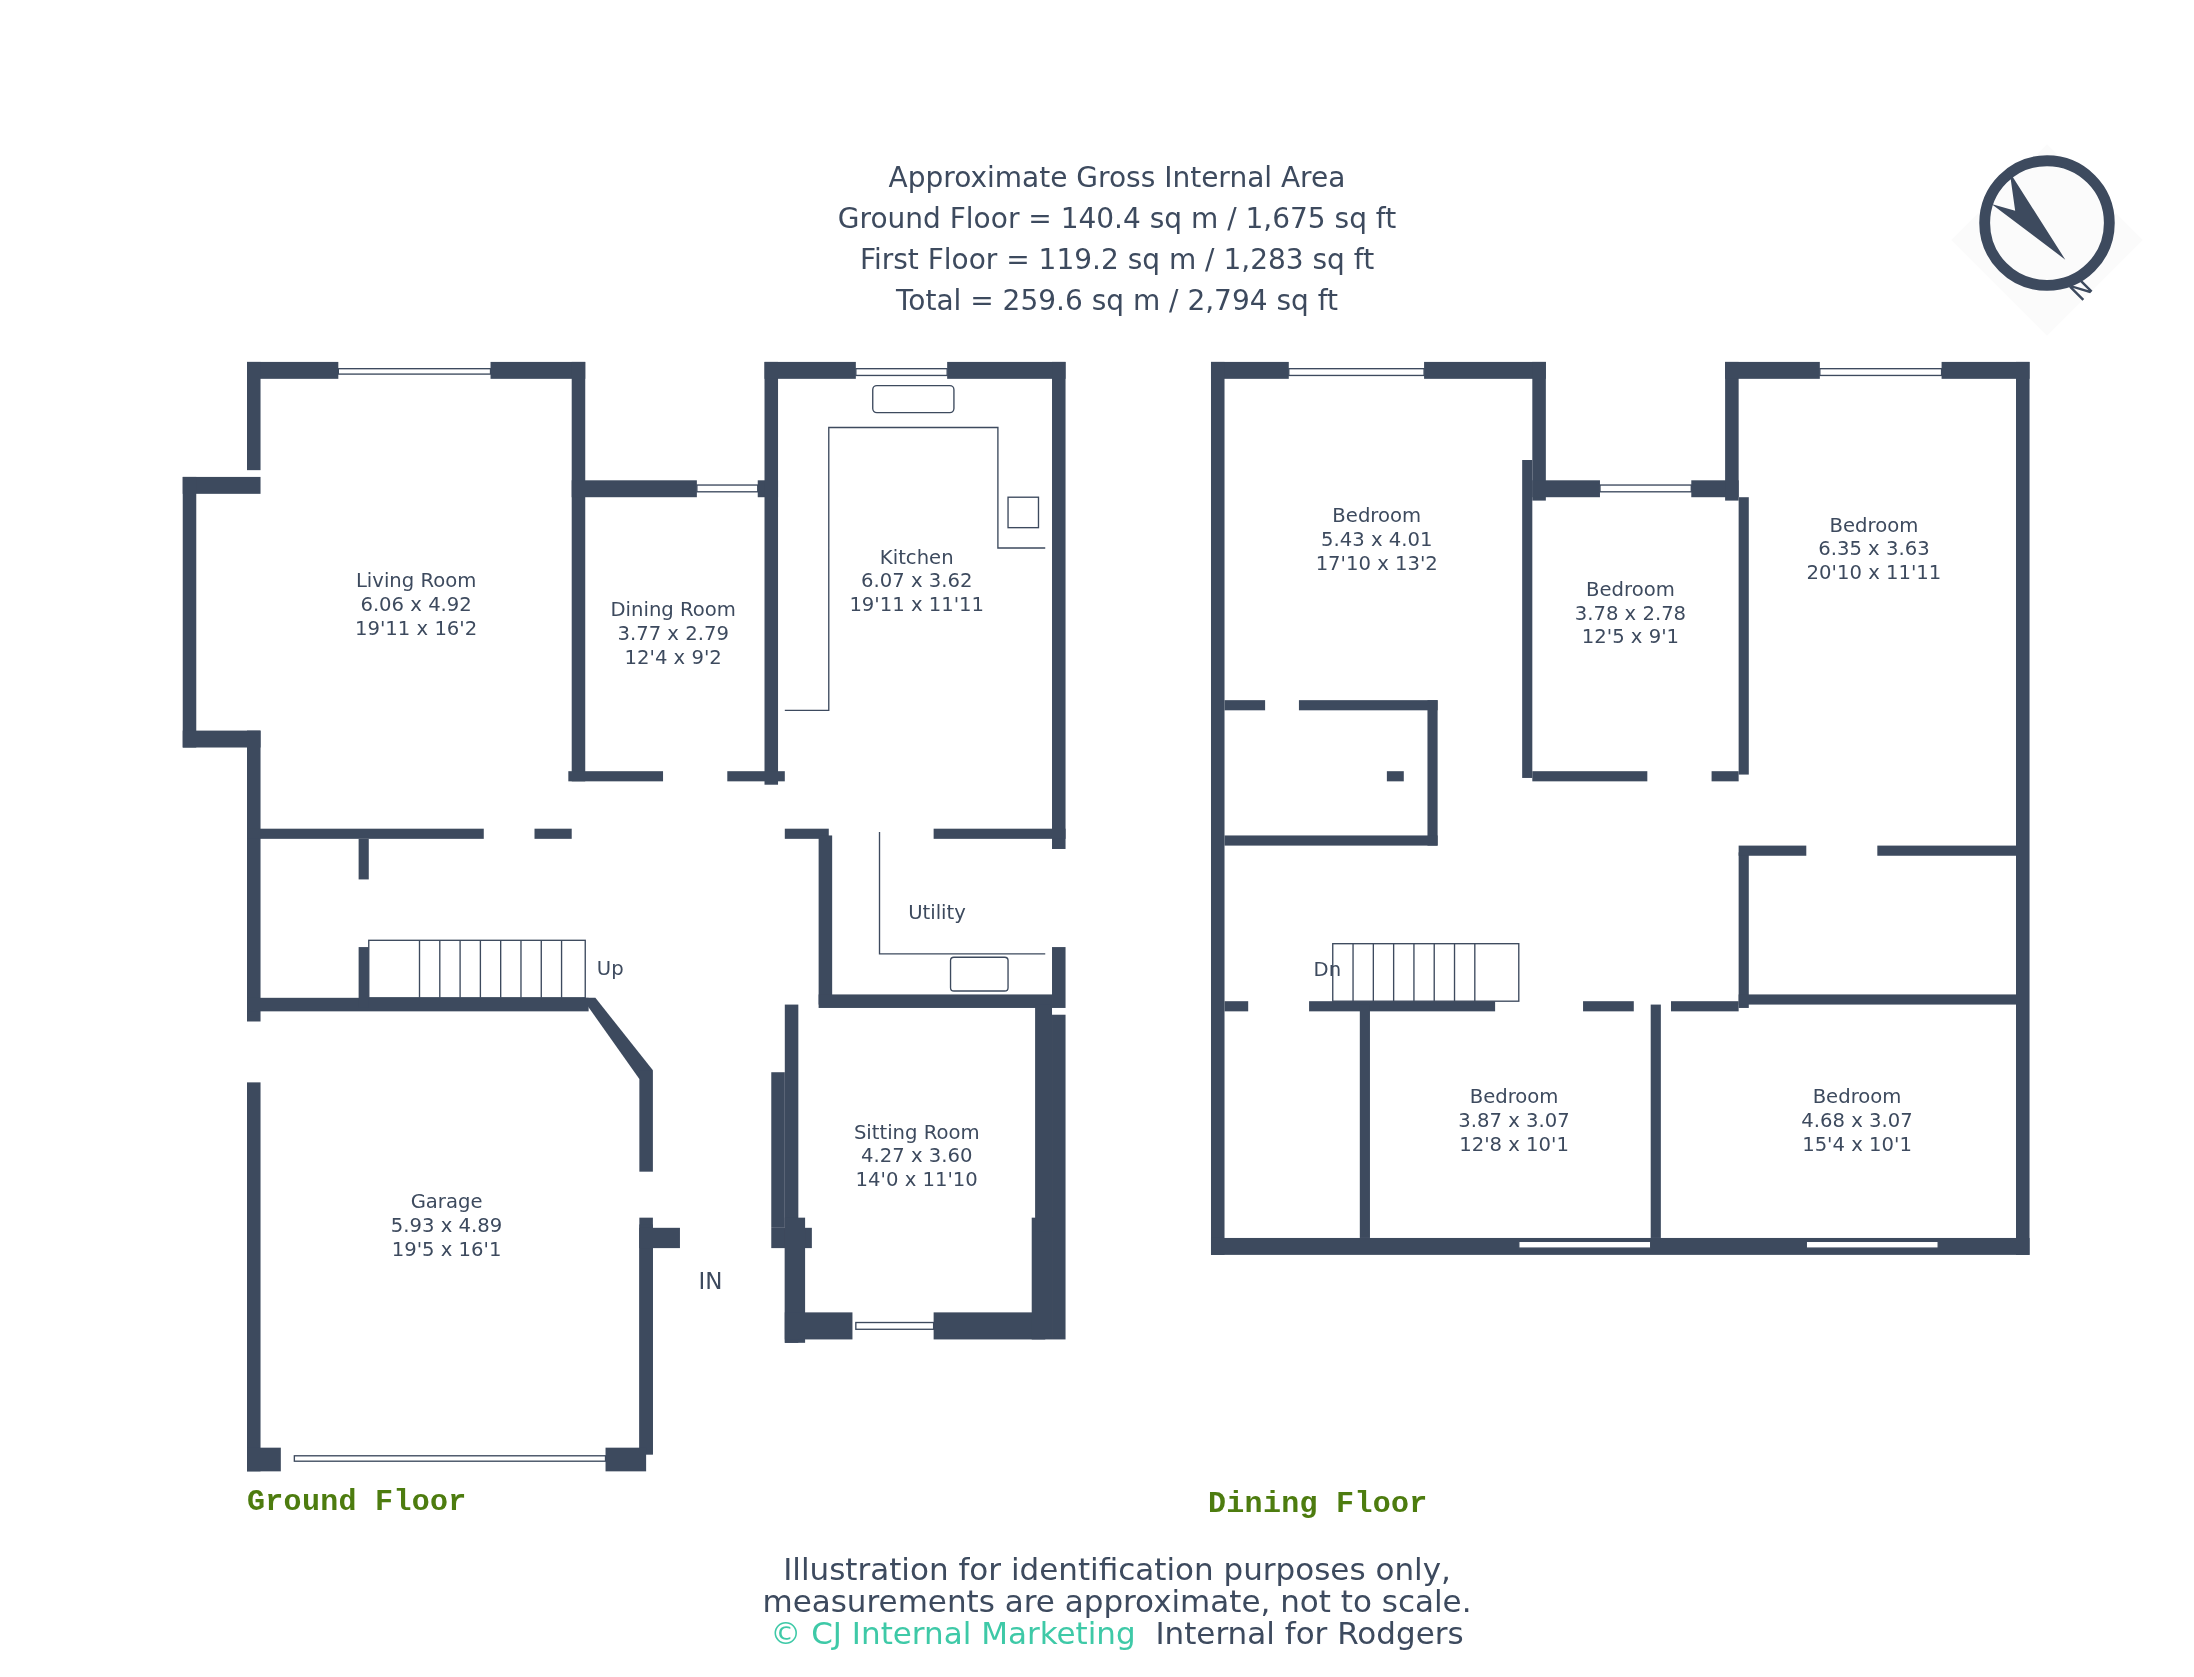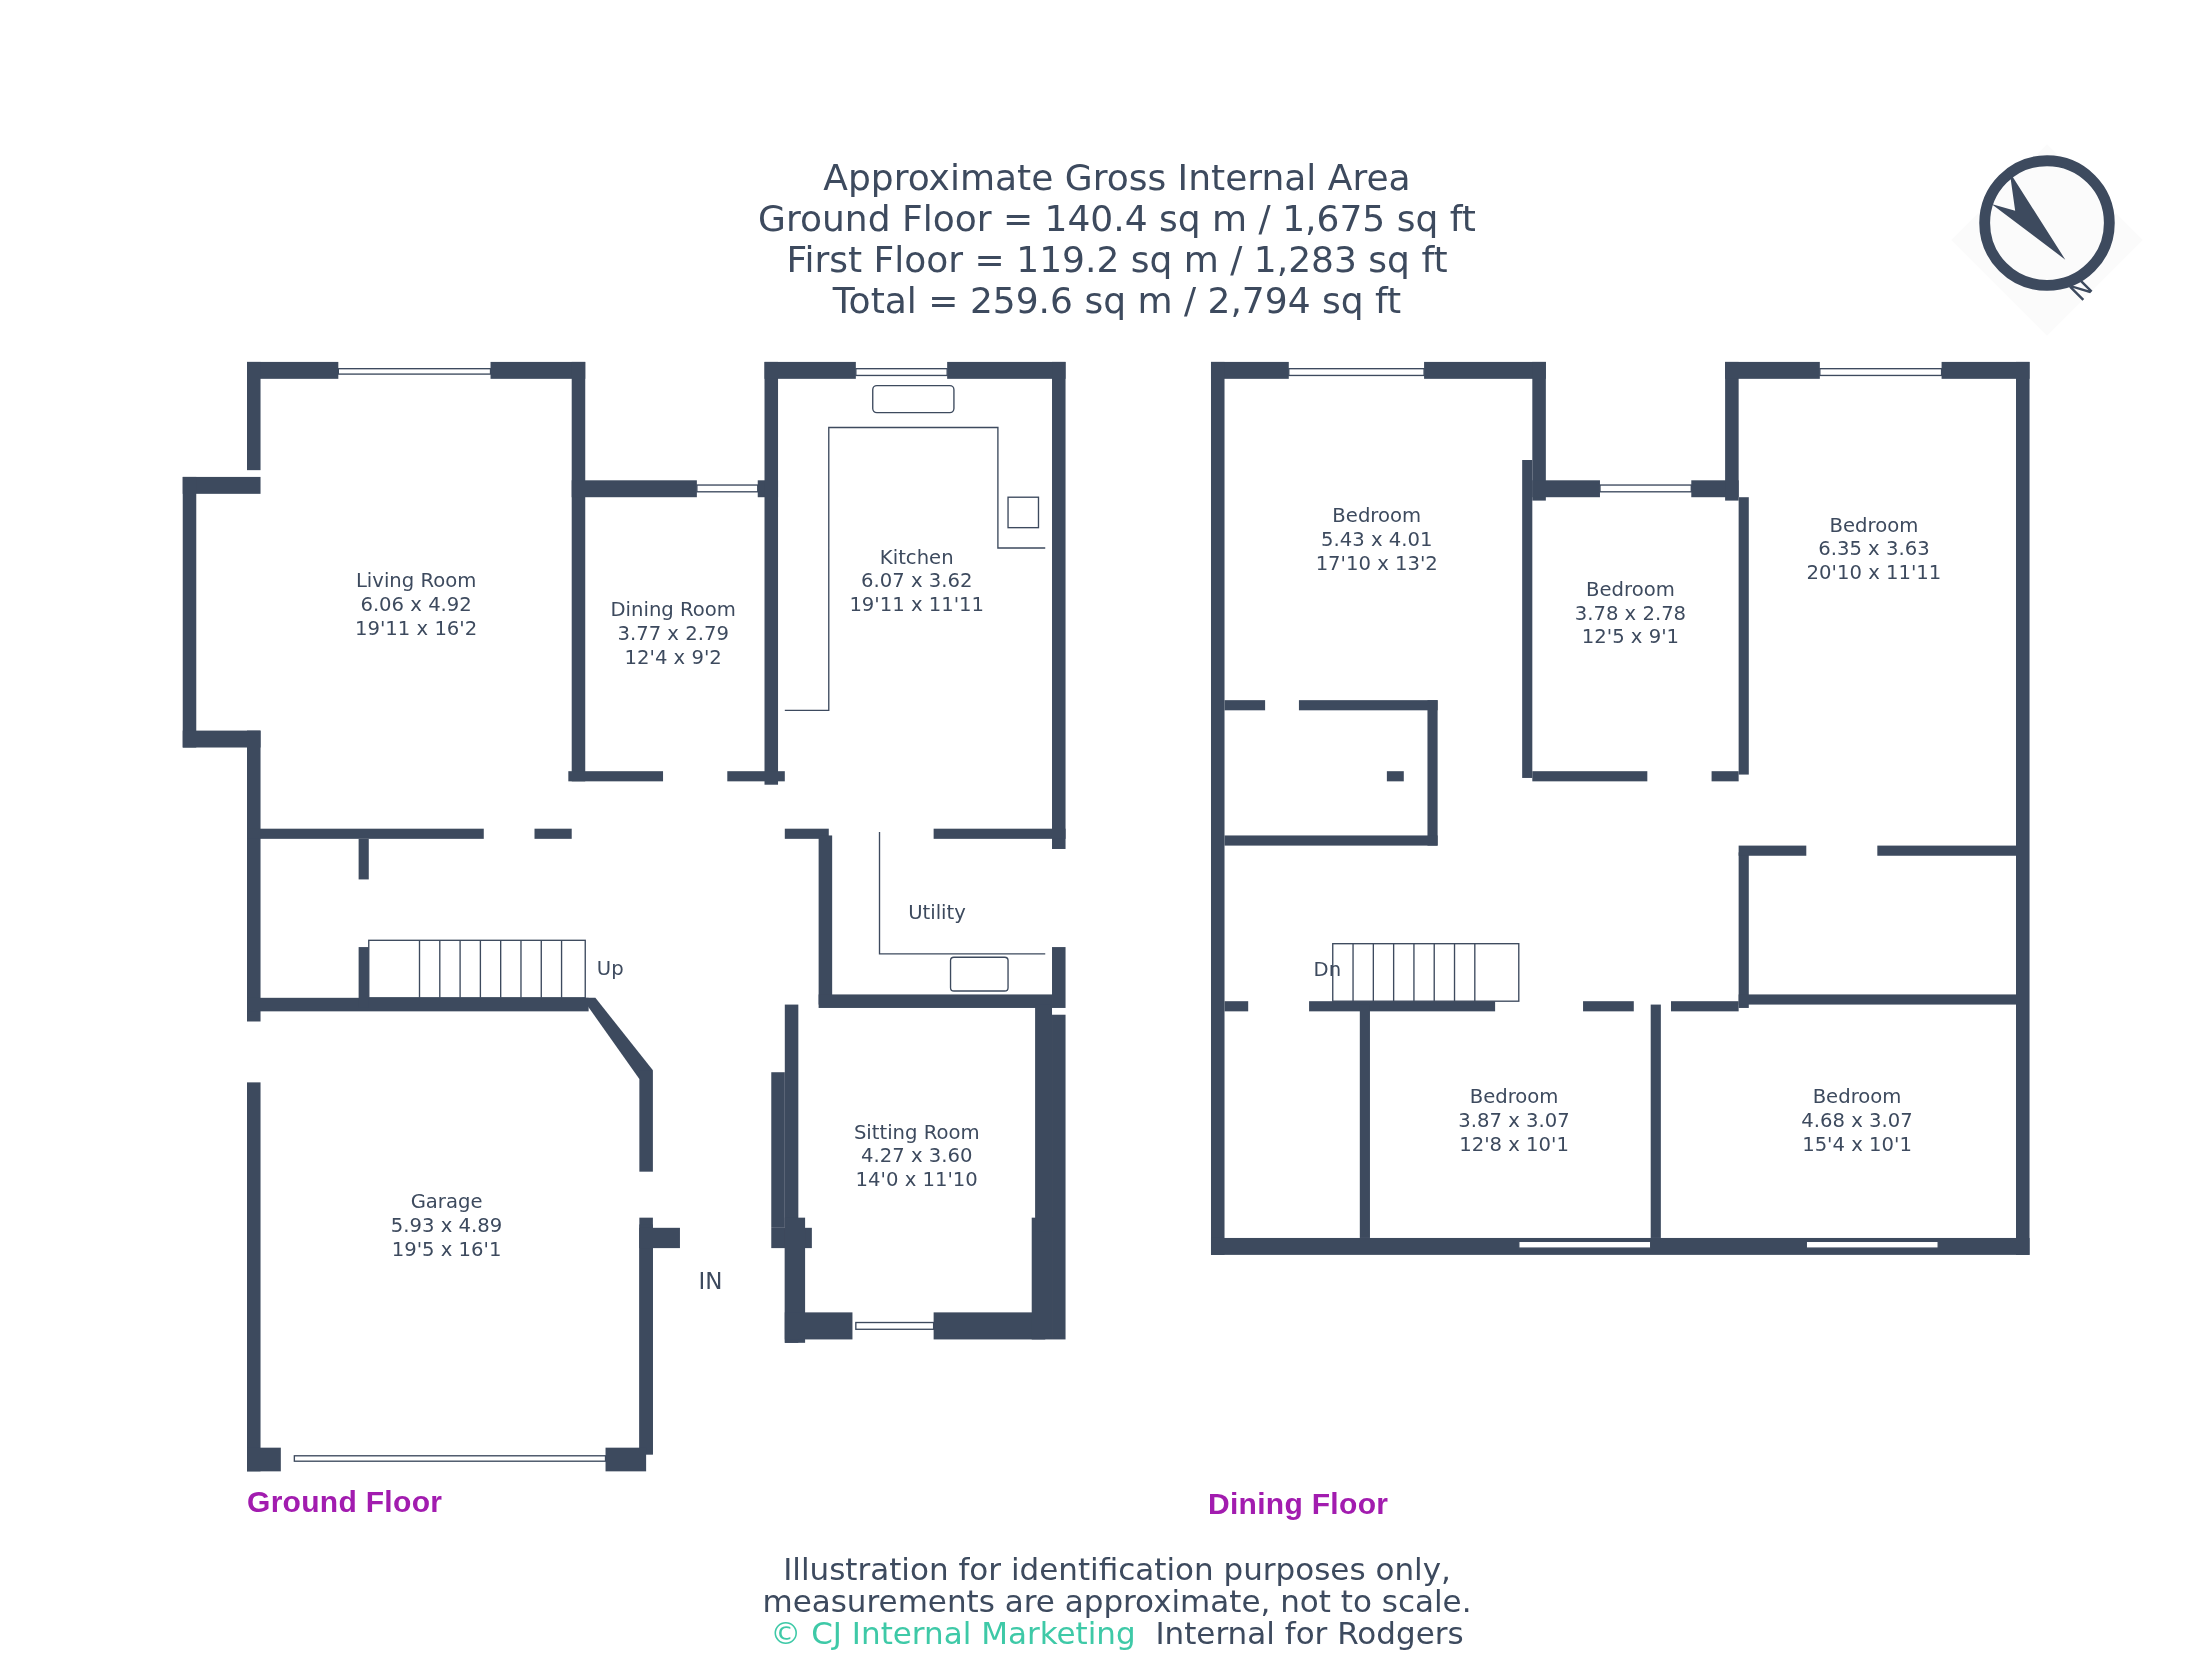--- a/index.html
+++ b/index.html
@@ -1,19 +1,19 @@
 <!DOCTYPE html>
 <html style="font-size:10.8px"><head>
 <meta charset="utf-8">
 <style>
   html, body { margin:0; padding:0; background:#ffffff; }
   body { width:2194px; height:1677px; position:relative; overflow:hidden; font-family:"DejaVu Sans", sans-serif; color:#3d4a5e; }
-  .header { position:absolute; left:677px; top:157px; width:880px; text-align:center; font-size:36px; line-height:41px; color:#3d4a5e; }
+  .header { position:absolute; left:677px; top:157px; width:880px; text-align:center; font-size:28px; line-height:41px; color:#3d4a5e; }
   .header div { white-space:nowrap; }
-  .floor-title { position:absolute; font-family:Liberation Sans, sans-serif; font-weight:bold; font-size:30px; color:#a21caf; letter-spacing:0.3px; }
+  .floor-title { position:absolute; font-family:Liberation Mono, monospace; font-weight:bold; font-size:30px; color:#4d7c0f; letter-spacing:0.3px; }
   .footer { position:absolute; left:677px; top:1553px; width:880px; text-align:center; font-size:31px; line-height:32px; color:#3d4a5e; }
   .footer .brand { color:#3ec9a7; }
   svg.plan { position:absolute; left:0; top:0; }
   .room-label { font-family:"DejaVu Sans", sans-serif; font-size:29px; fill:#3d4a5e; text-anchor:middle; }
   .compass { position:absolute; left:1942px; top:135px; width:210px; height:210px; }
 </style>
 </head>
 <body>
 
 <div class="header">

